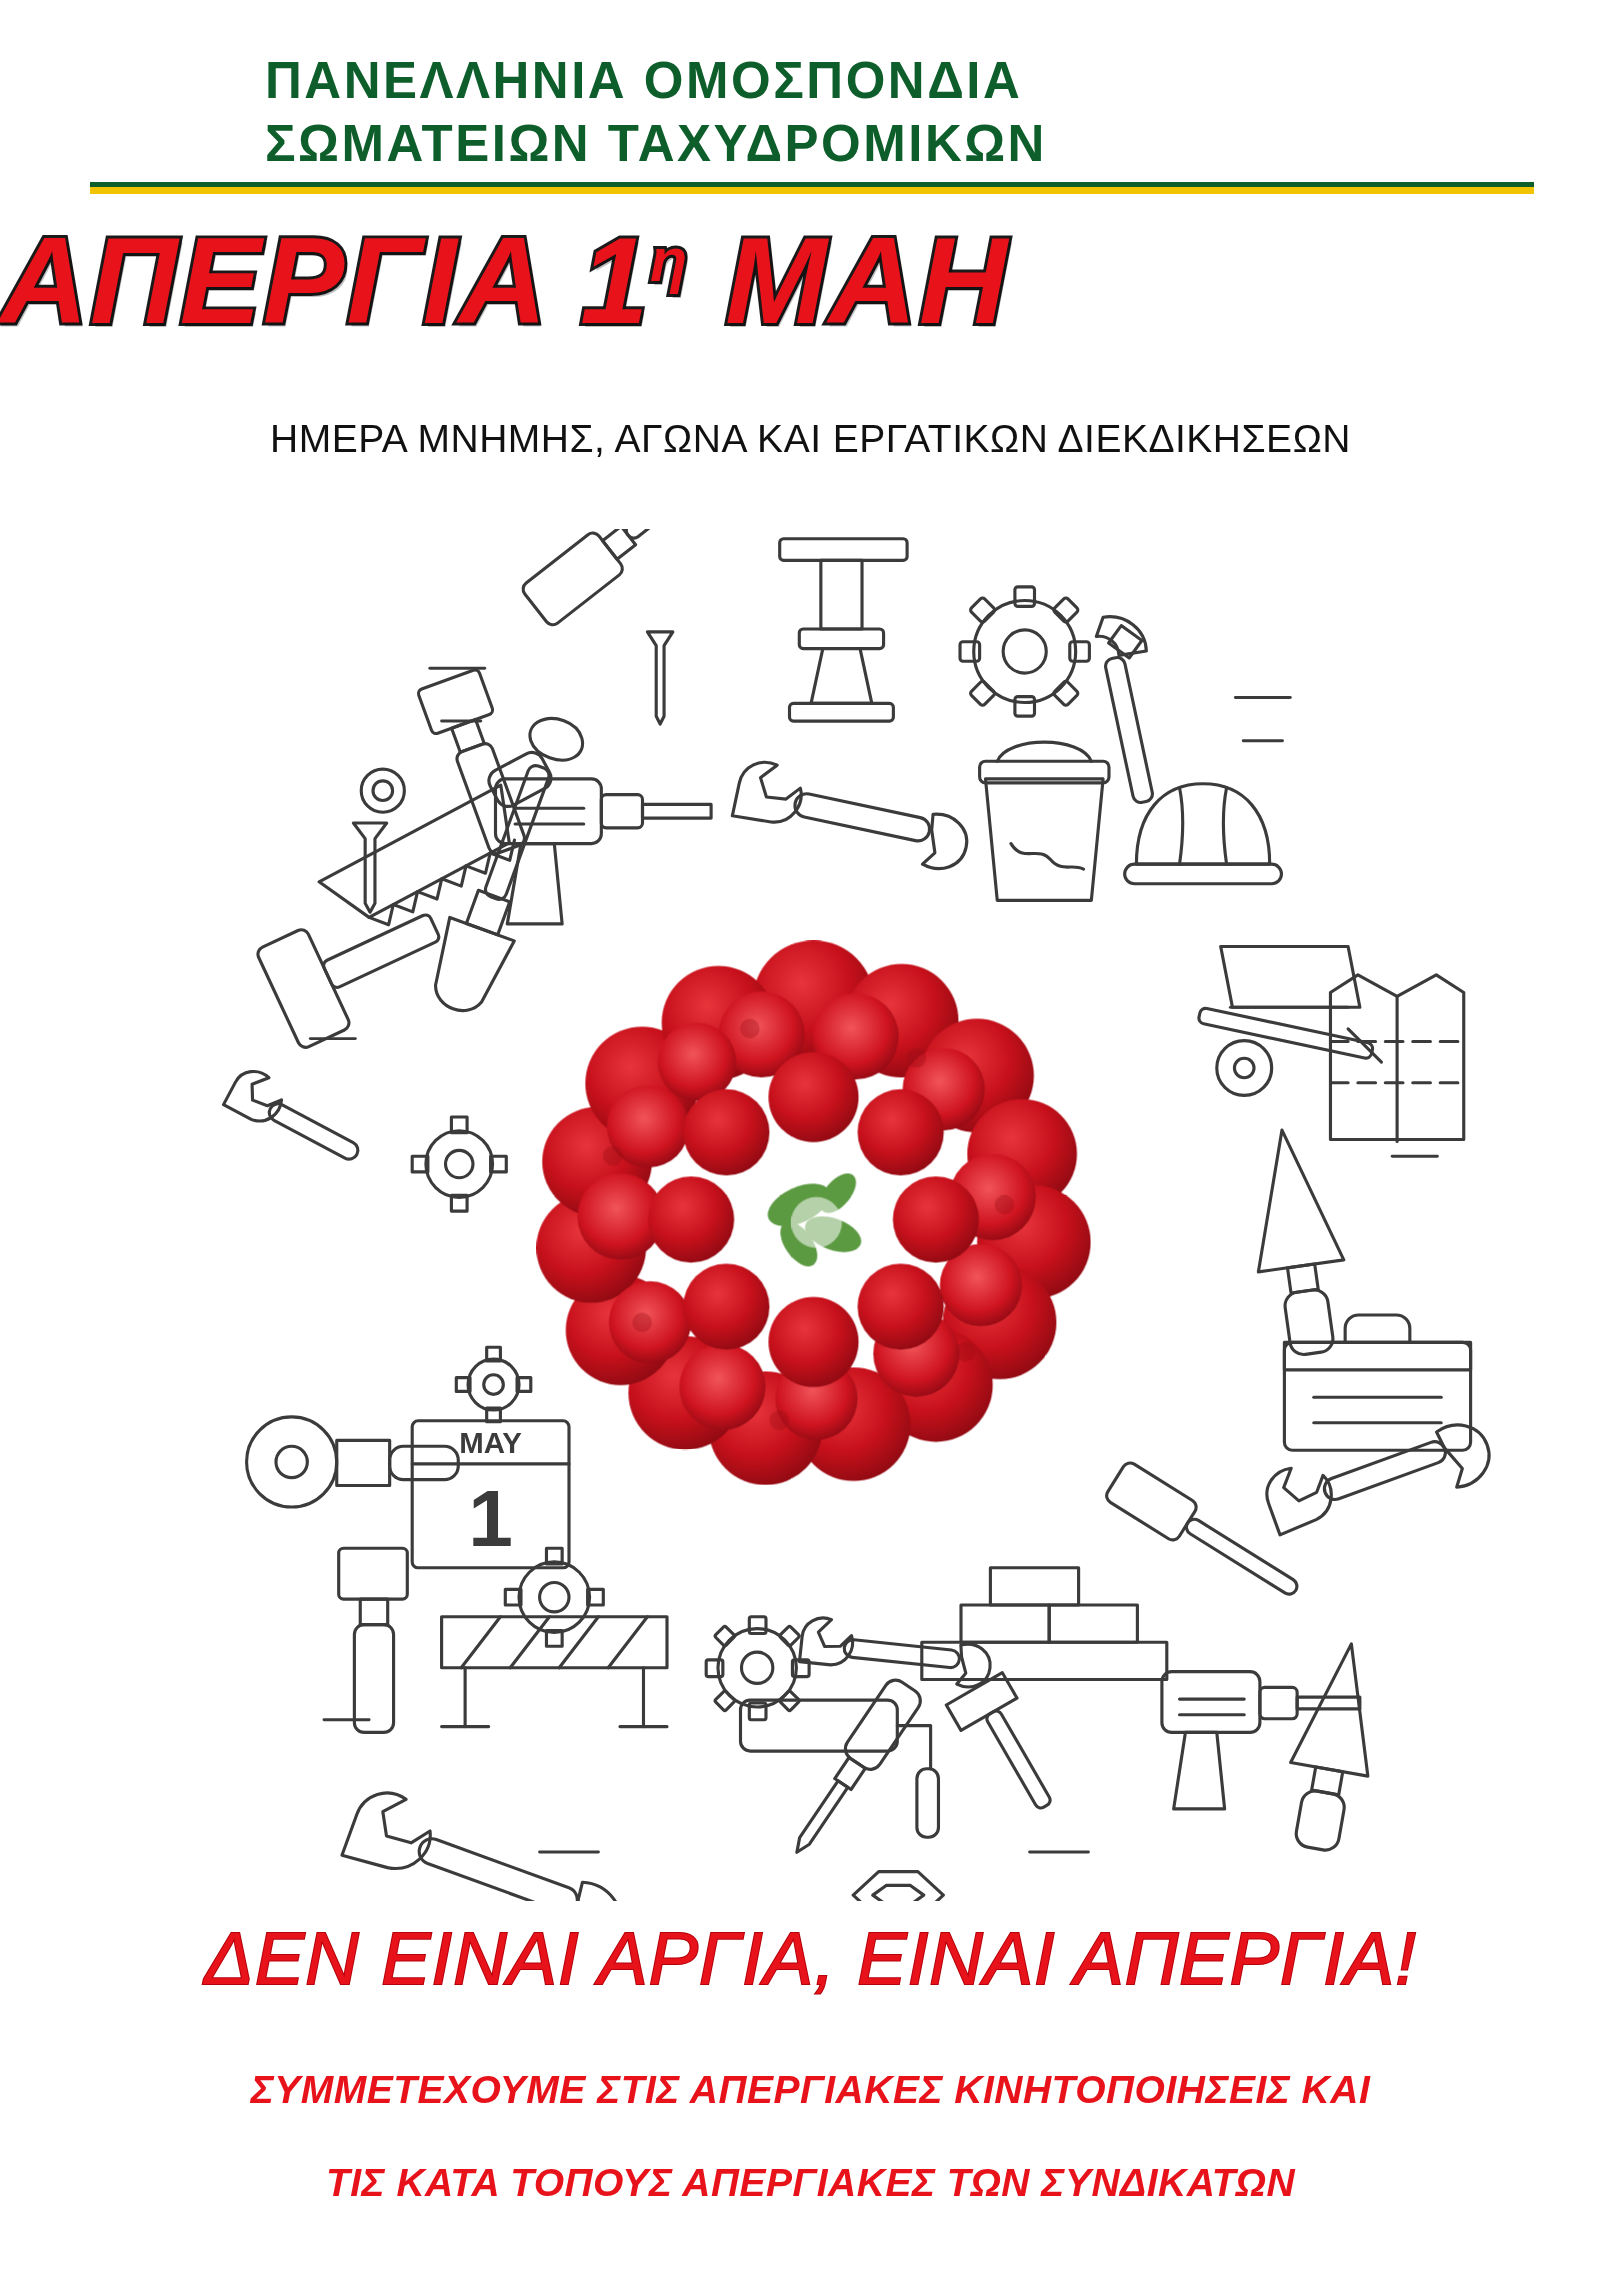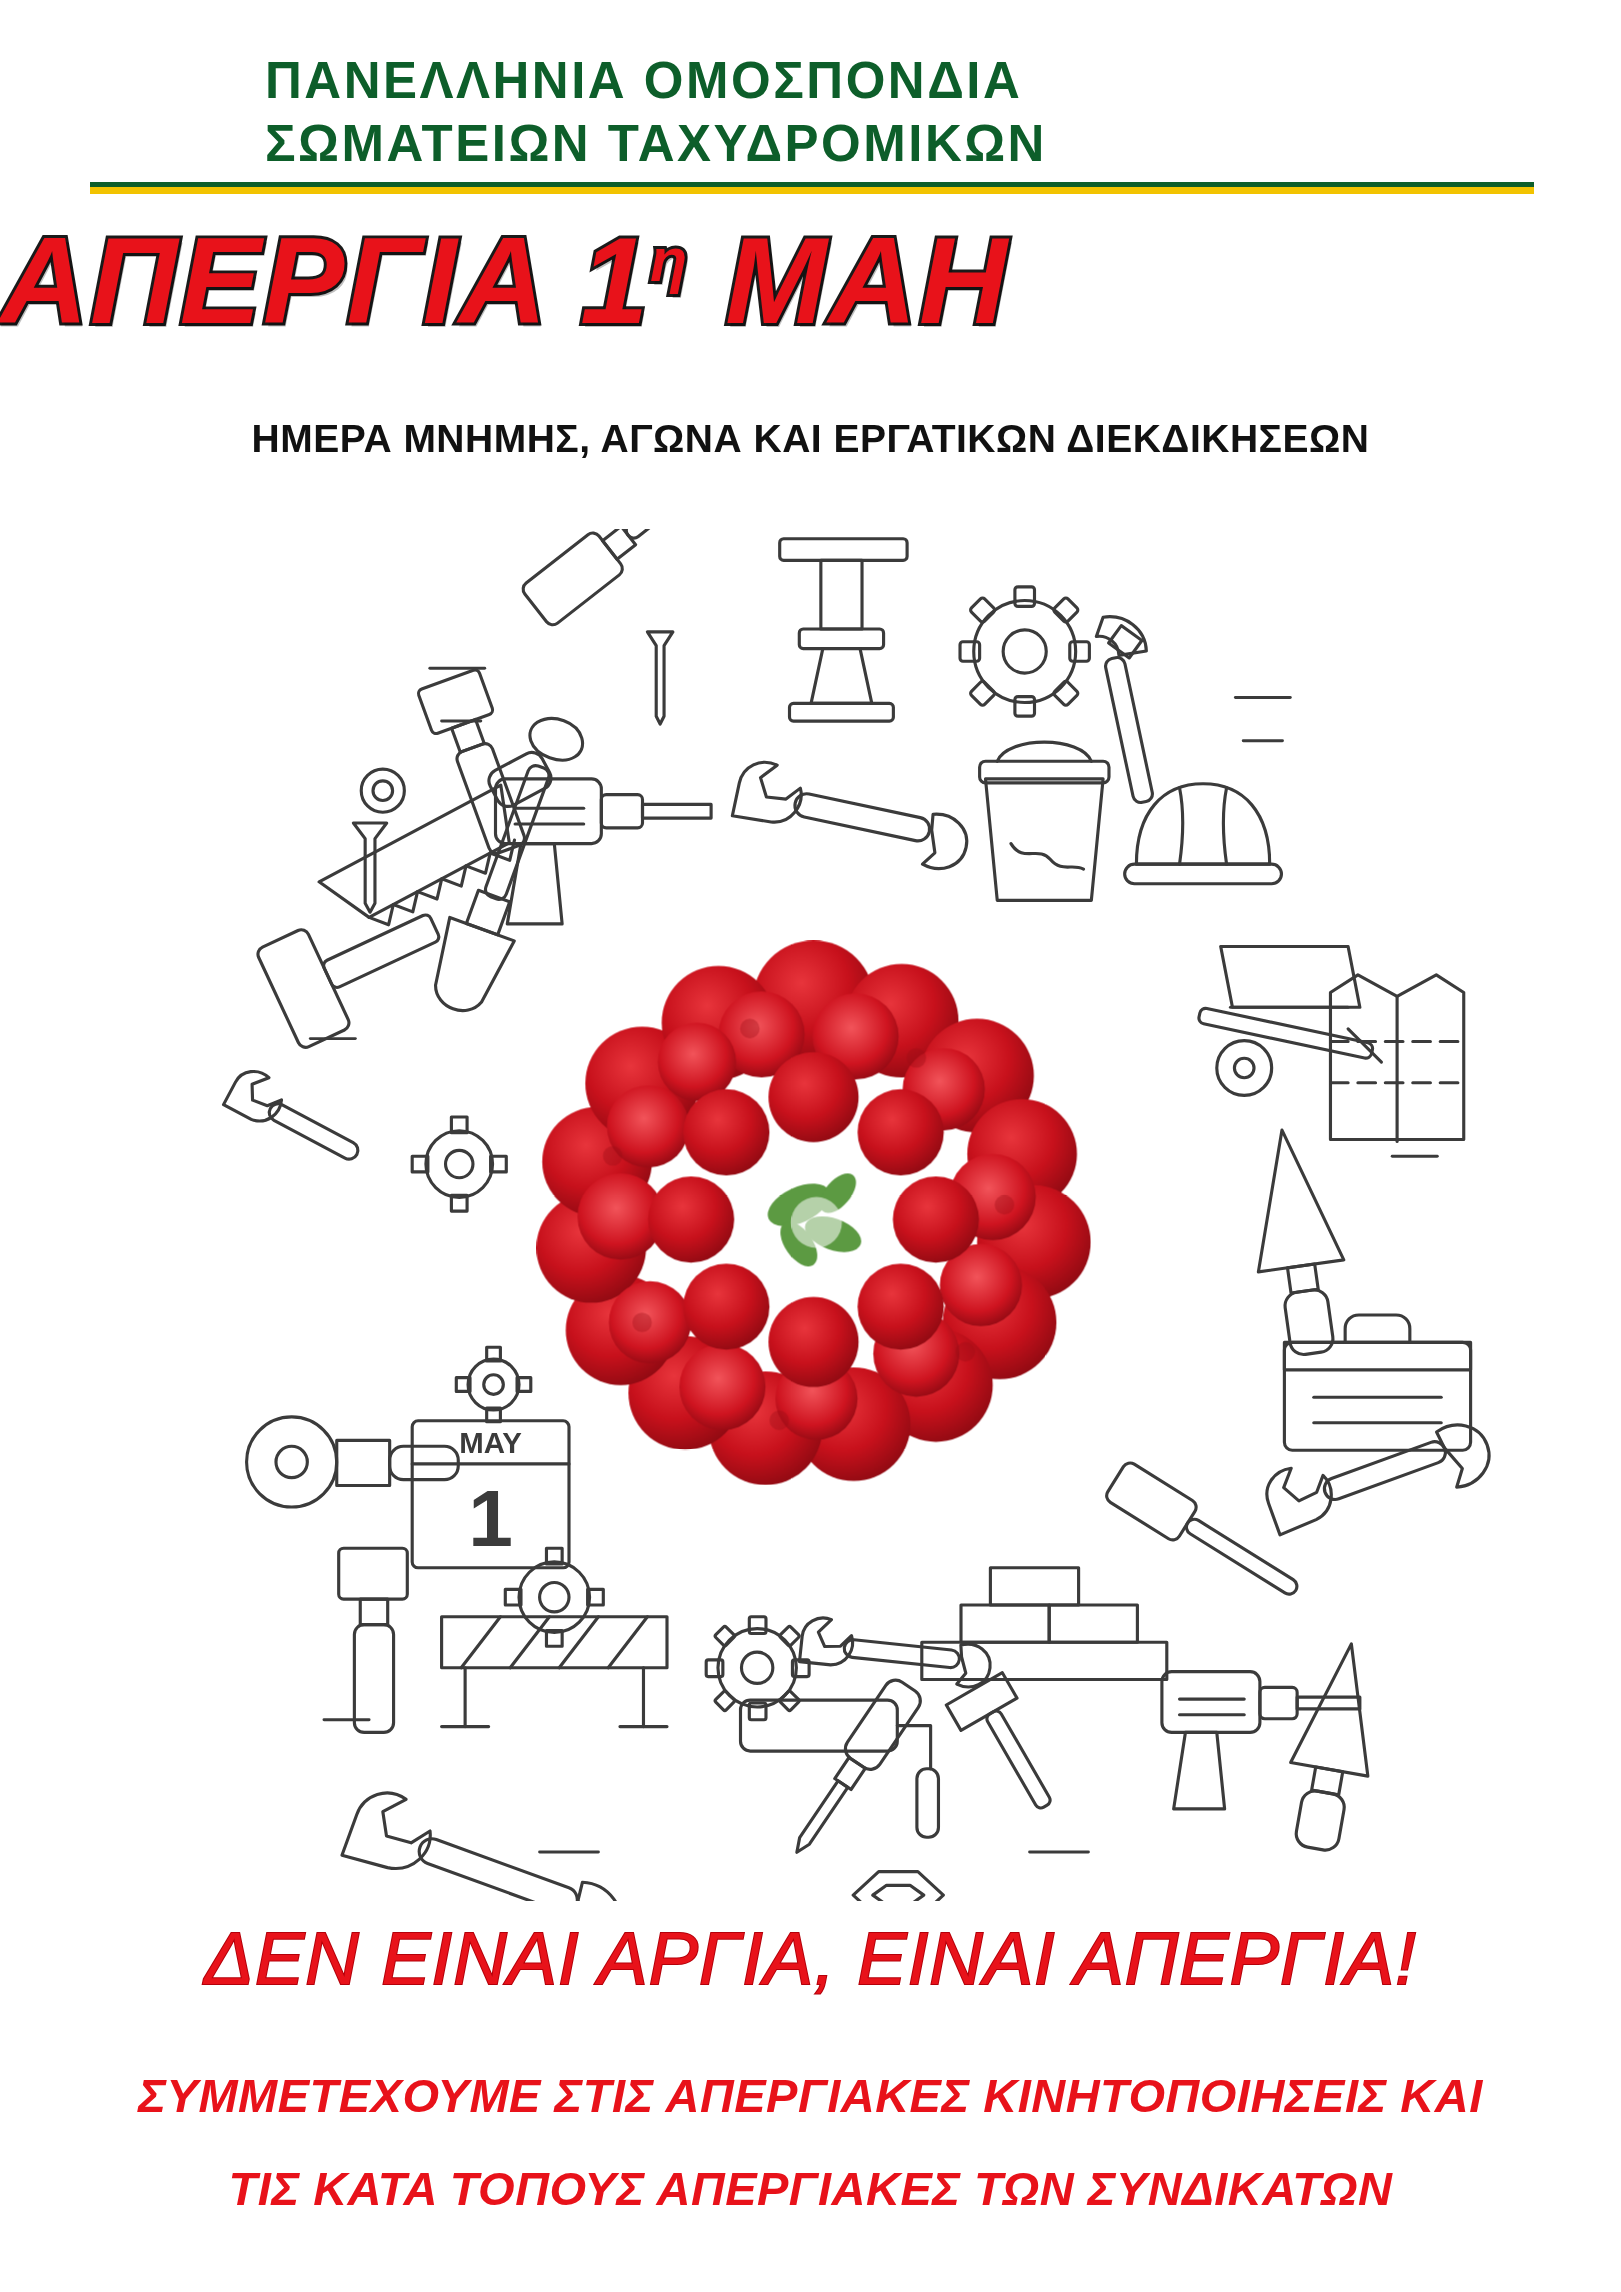--- a/index.html
+++ b/index.html
@@ -84,21 +84,21 @@
     vertical-align: super;
   }
 
   .subtitle {
     position: absolute;
     top: 417px;
     left: 0;
     width: 1621px;
     text-align: center;
     font-size: 39px;
-    font-weight: bold;
+    font-weight: normal;
     color: #111111;
     letter-spacing: 0.5px;
   }
 
   
   .illustration {
     position: absolute;
     top: 529px;
     left: 118px;
     width: 1392px;
@@ -133,21 +133,21 @@
     -webkit-text-stroke: 2px #b4000a;
     paint-order: stroke fill;
     letter-spacing: 1px;
     white-space: nowrap;
   }
   .slogan-line {
     position: absolute;
     left: 0;
     width: 1621px;
     text-align: center;
-    font-size: 47px;
+    font-size: 39px;
     font-weight: bold;
     font-style: italic;
     color: #e8121a;
     letter-spacing: 0.5px;
     white-space: nowrap;
   }
   .slogan-line-1 { top: 2068px; }
   .slogan-line-2 { top: 2161px; }
 </style>
 </head>

